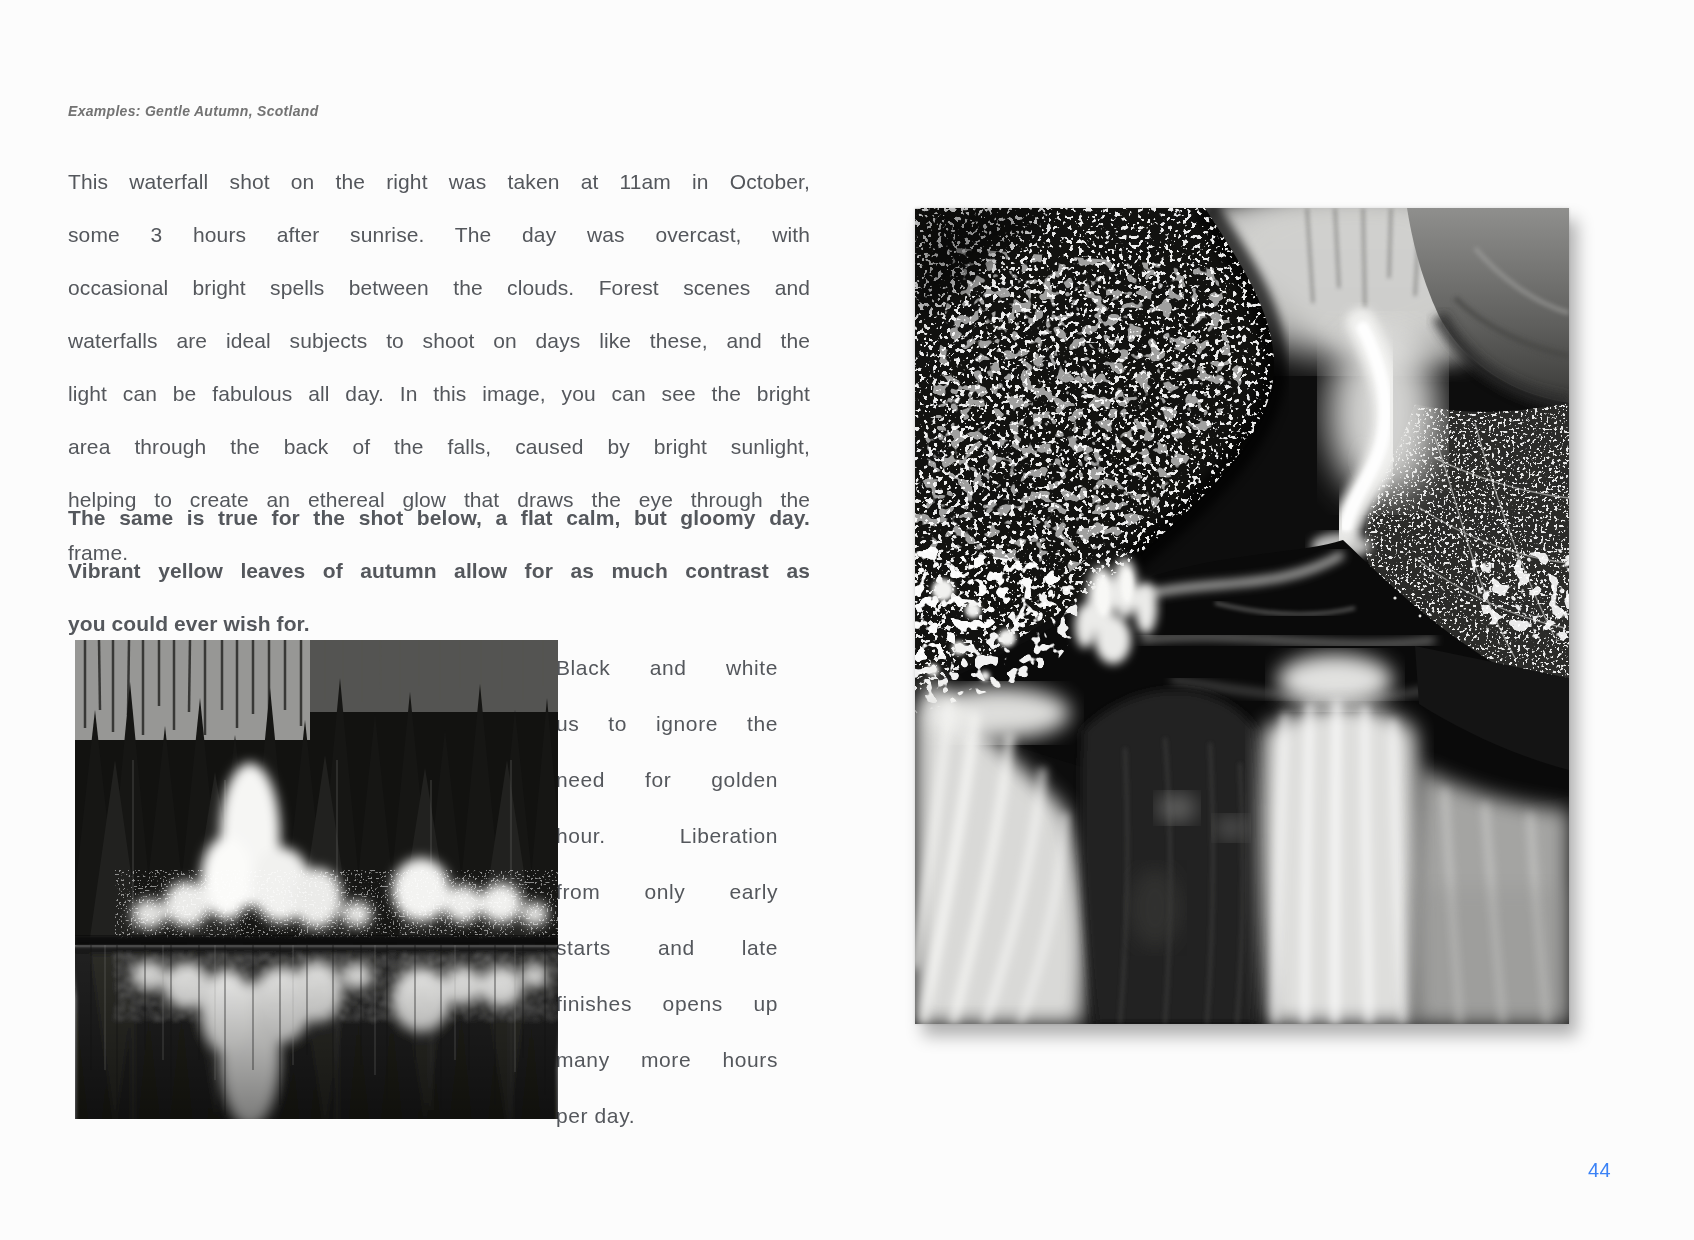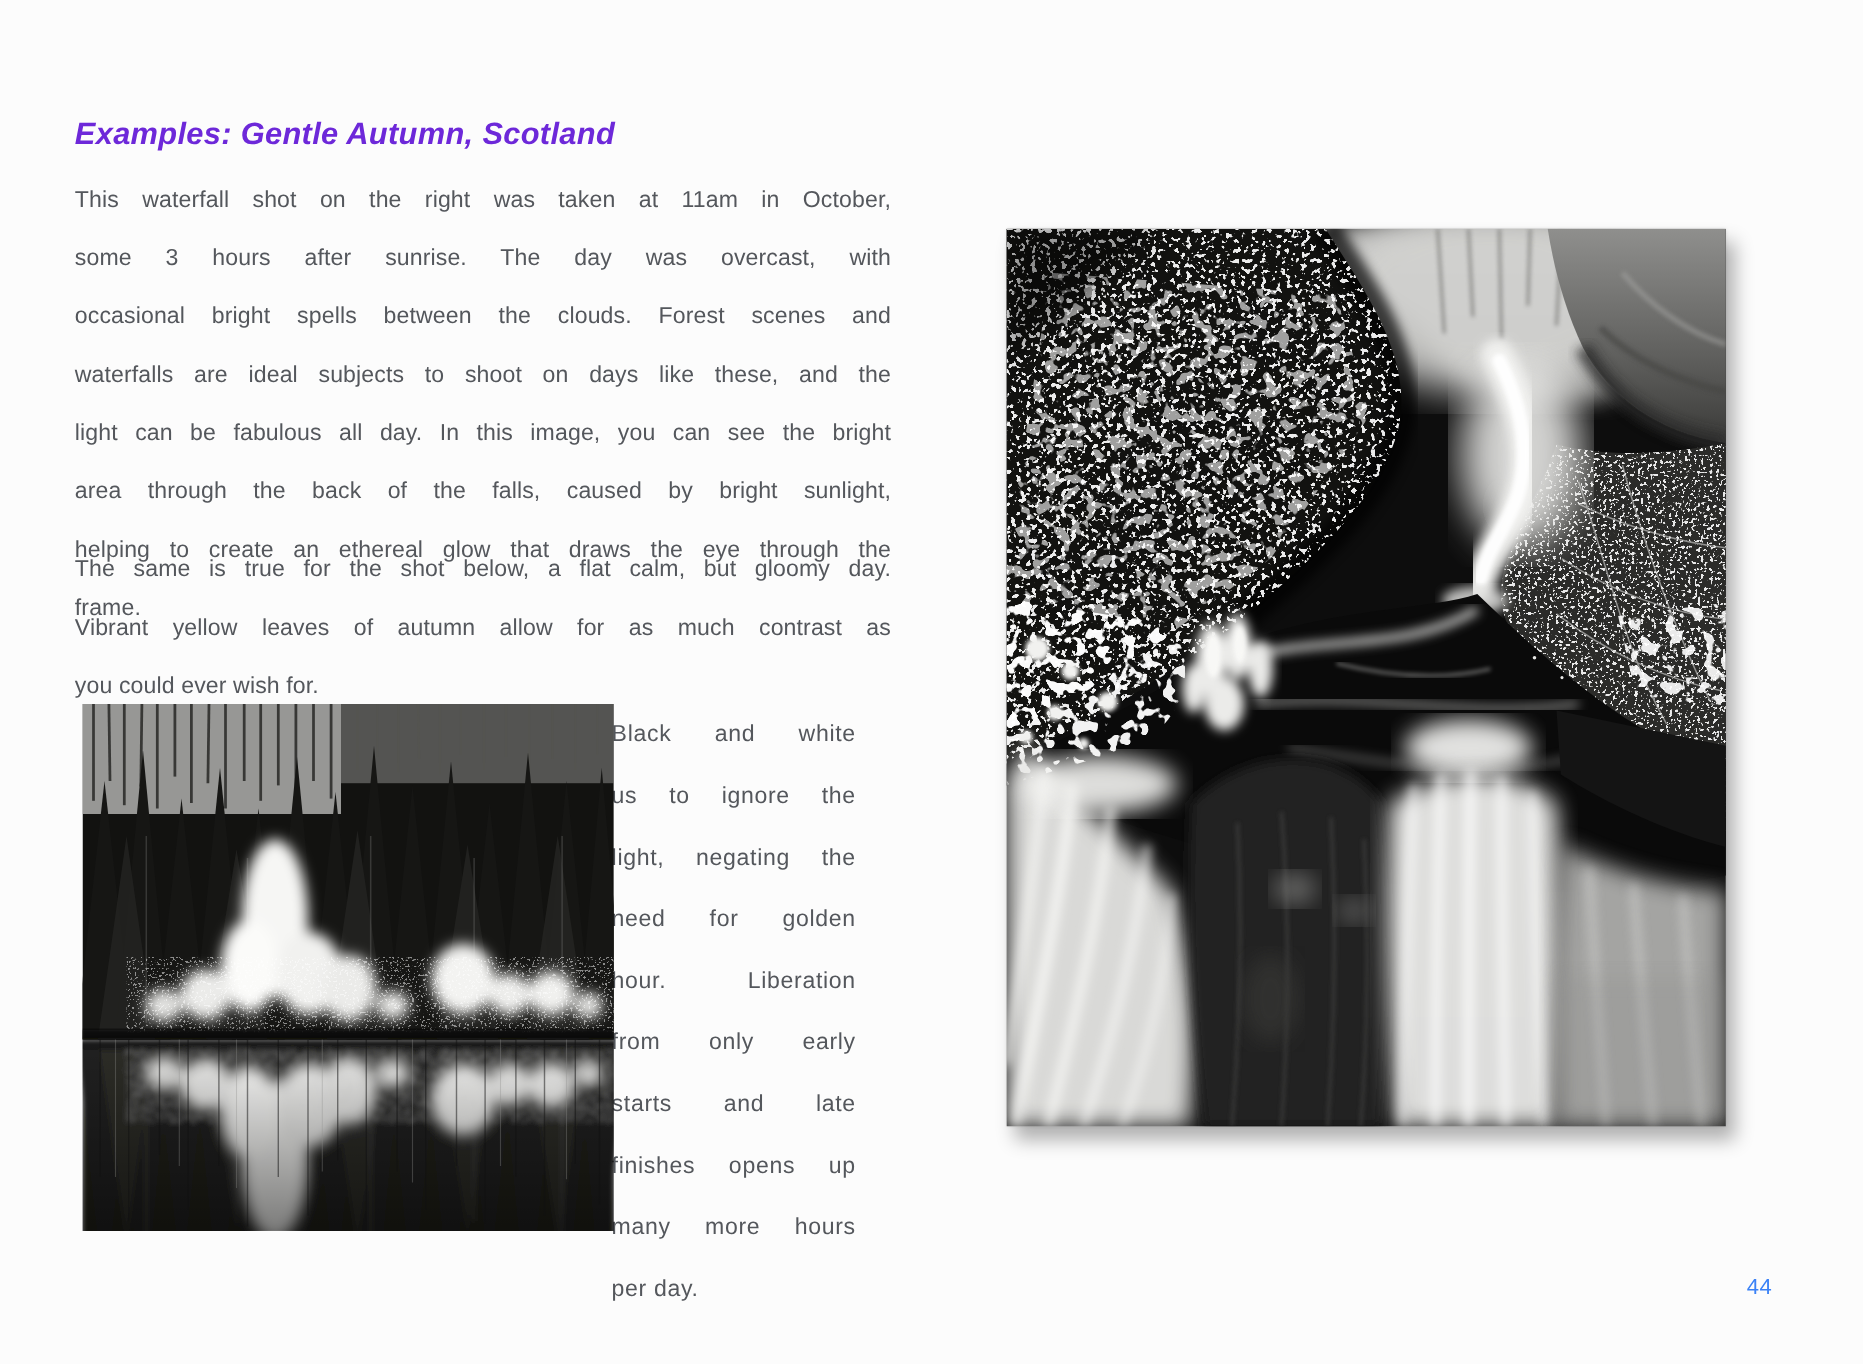--- a/index.html
+++ b/index.html
@@ -8,30 +8,30 @@
     background:#fcfcfc;
     font-family:"Liberation Sans", sans-serif;
     color:#54575c;
     position:relative;
     overflow:hidden;
   }
   .page { position:absolute; inset:0; }
 
   .heading {
     position:absolute; left:68px; top:86px; width:742px;
-    font-size:28px; line-height:26px; font-style:italic;
-    color:#6d28d9; letter-spacing:0.3px;
+    font-size:14px; line-height:26px; font-style:italic;
+    color:#737373; letter-spacing:0.3px;
   }
 
   .para {
     position:absolute; left:68px; width:742px;
     font-size:21px; line-height:37px; letter-spacing:0.1px;
   }
   .p1 { top:147px; }
-  .p2 { top:483px; }
+  .p2 { top:483px;font-weight:bold; }
 
   .sidetext {
     position:absolute; left:556px; top:632px; width:222px;
     font-size:21px; line-height:40px; letter-spacing:0.6px;
   }
 
   .jline { text-align:justify; text-align-last:justify; white-space:normal;margin-top:16px; }
   .para .jline:last-child, .sidetext .jline:last-child { text-align-last:left; }
 
   .fig { position:absolute; margin:0; padding:0; line-height:0; }
@@ -67,21 +67,20 @@
 
   <div class="para p2">
       <div class="jline">The same is true for the shot below, a flat calm, but gloomy day.</div>
       <div class="jline">Vibrant yellow leaves of autumn allow for as much contrast as</div>
       <div class="jline">you could ever wish for.</div>
     </div>
 
   <aside class="sidetext">
       <div class="jline">Black and white</div>
       <div class="jline">us to ignore the</div>
-      <div class="jline">light, negating the</div>
       <div class="jline">need for golden</div>
       <div class="jline">hour. Liberation</div>
       <div class="jline">from only early</div>
       <div class="jline">starts and late</div>
       <div class="jline">finishes opens up</div>
       <div class="jline">many more hours</div>
       <div class="jline">per day.</div>
     </aside>
 
   <figure class="fig fig-forest">

